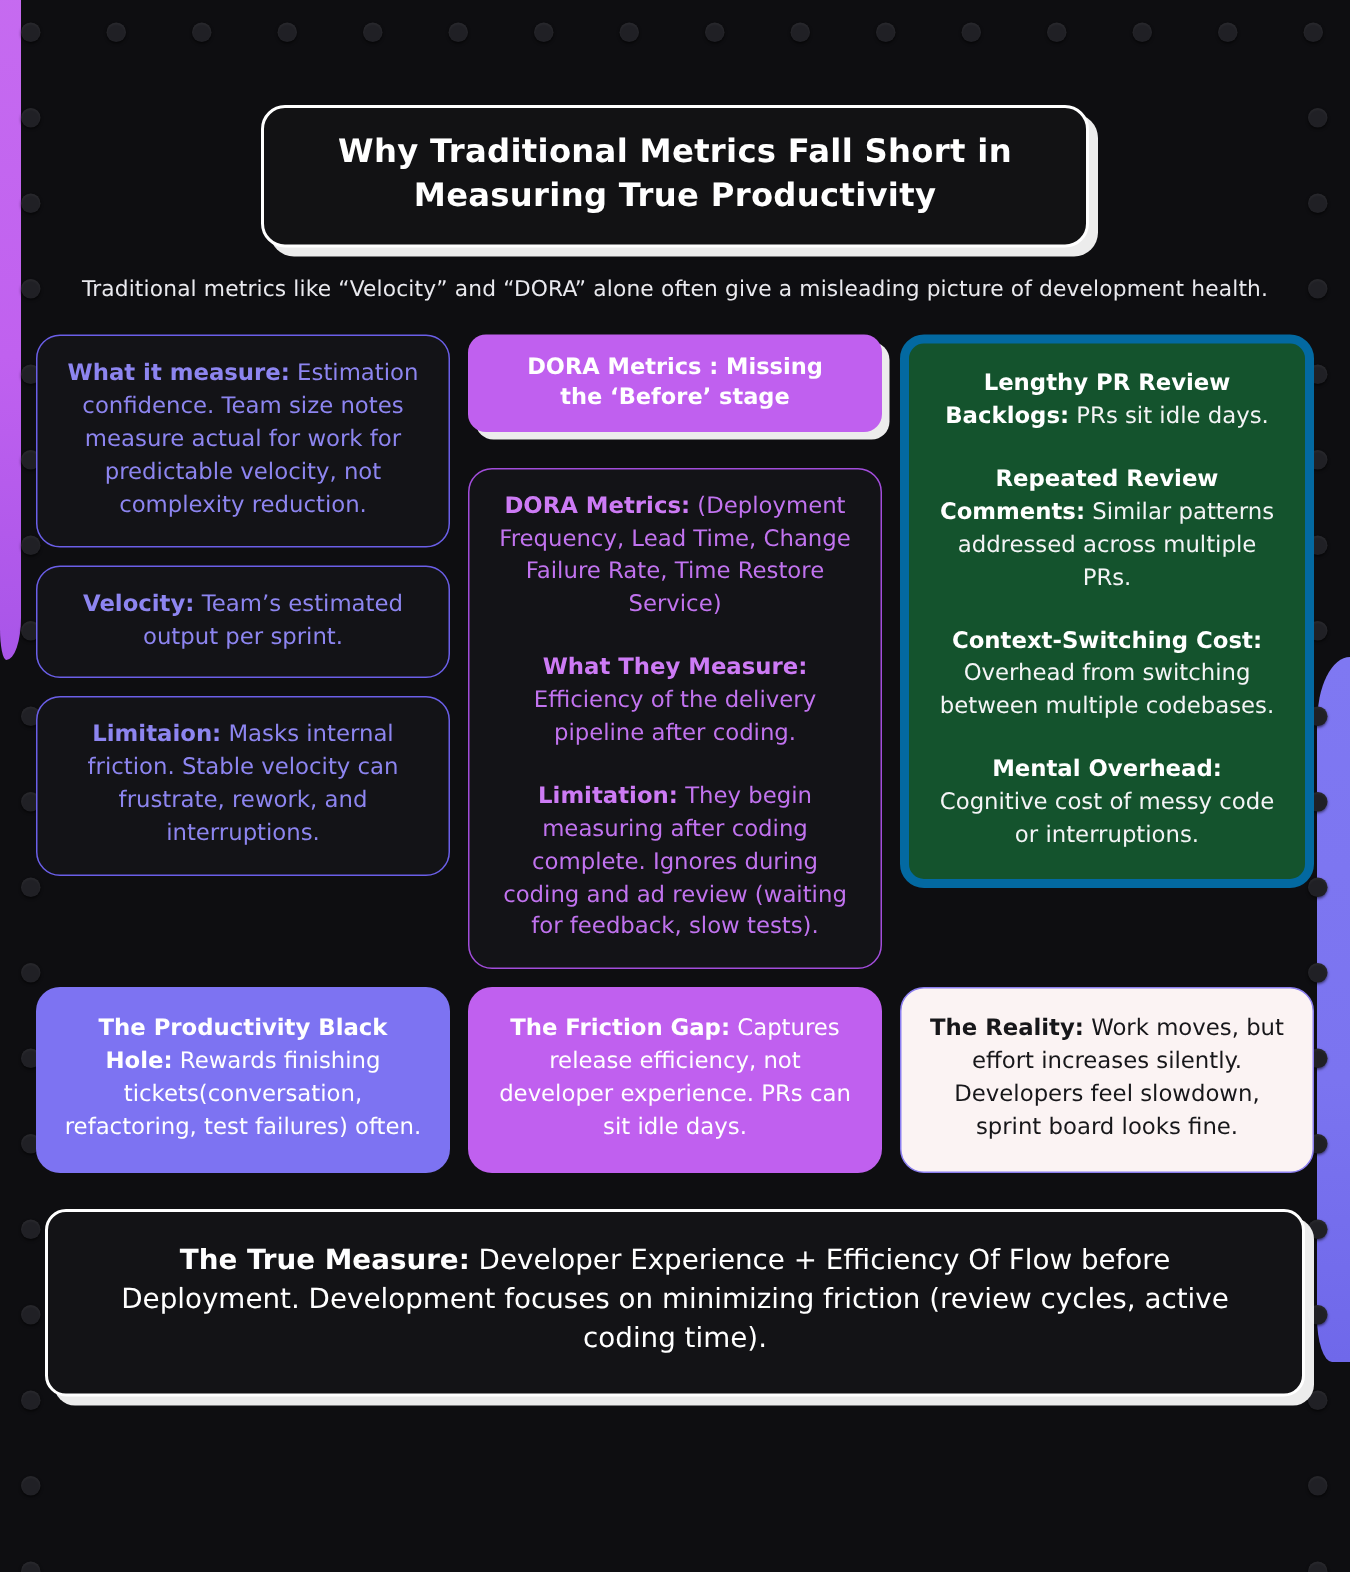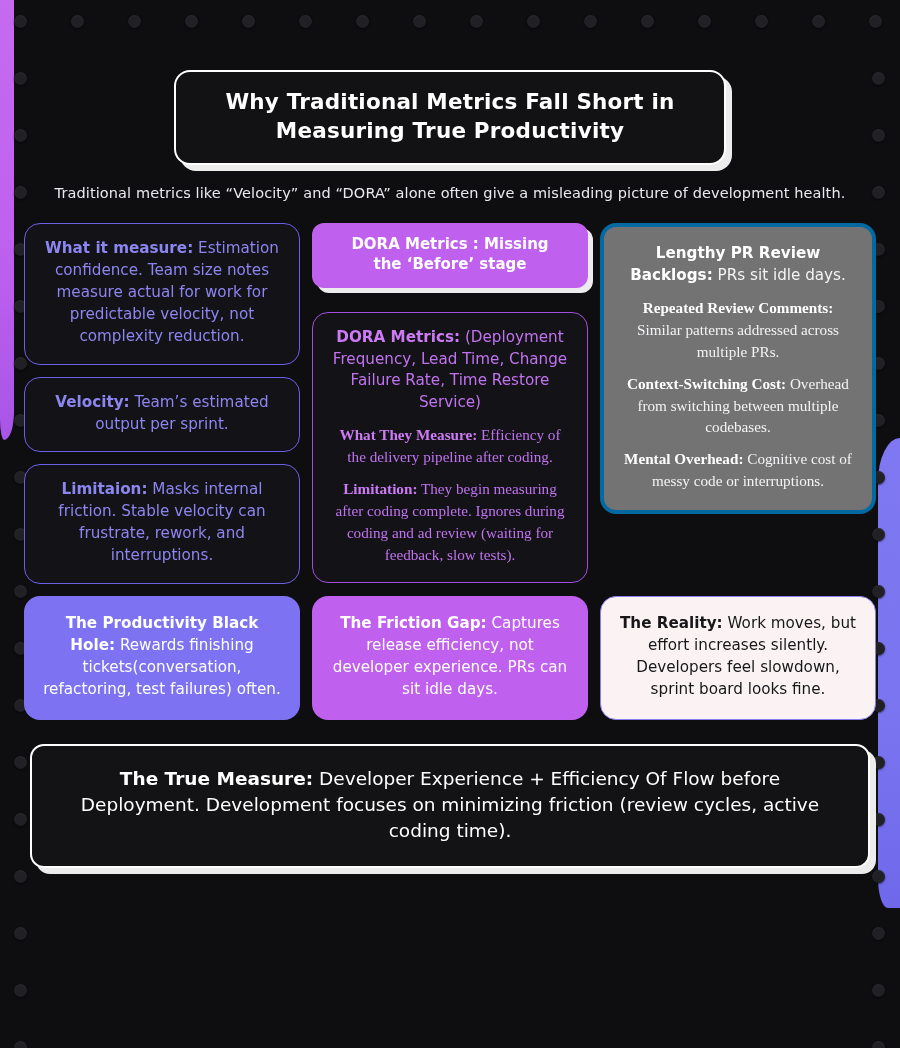--- a/index.html
+++ b/index.html
@@ -144,22 +144,22 @@
   .card.outline-c1 b { color: #8d85f0; }
 
   .card.outline-c2 {
     background: #131317;
     border: 1px solid #a24ddb;
     color: #c173ef;
   }
   .card.outline-c2 b { color: #cd7bf5; }
 
   .card.outline-c3 {
-    background: #737373;
-    border: 4px solid #0369a1;
+    background: #14532d;
+    border: 6px solid #0369a1;
     color: #f4f4f6;
     padding: 16px 18px 18px;
   }
   .card.outline-c3 b { color: #ffffff; }
 
   .card.solid-c1 {
     background: #7d73f2;
     color: #ffffff;
     border: none;
     padding: 17px 19px 19px;
@@ -172,21 +172,21 @@
   }
   .card.solid-c3 {
     background: #fbf3f3;
     color: #17171a;
     border: 1px solid #8b7ef0;
     padding: 16px 18px 18px;
   }
   .card b { font-weight: 700; }
 
   .card p { margin: 0; }
-  .card p + p { margin-top: 10px; font-family: Liberation Serif, serif; }
+  .card p + p { margin-top: 20px; }
 
   
   .spacer { flex: 1 1 auto; }
 
   
   .footer-wrap {
     display: flex;
     justify-content: center;
     margin-top: 12px;
   }

